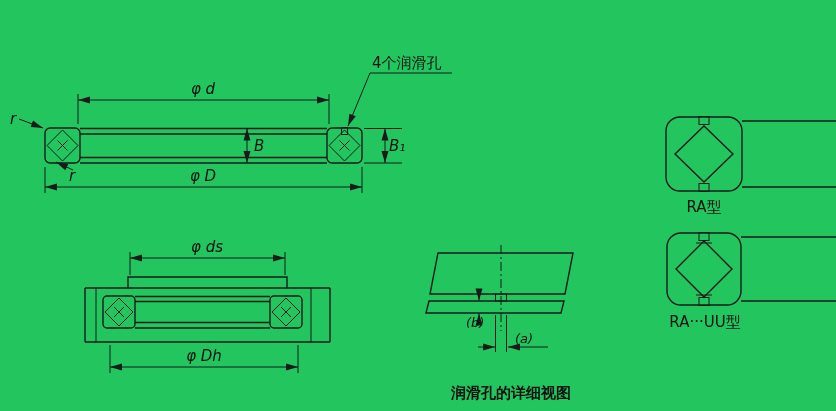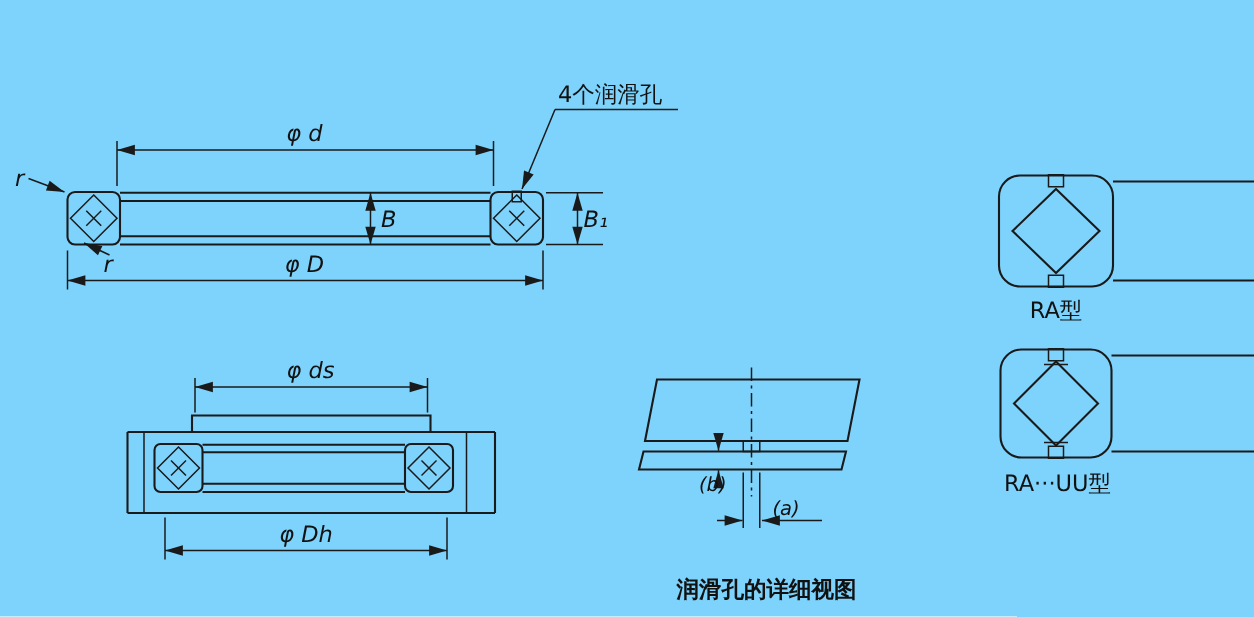--- a/index.html
+++ b/index.html
@@ -1,16 +1,16 @@
 <!DOCTYPE html>
 <html><head>
 <meta charset="utf-8">
 <style>
   html,body{margin:0;padding:0;background:#ffffff;}
-  #stage{position:relative;width:836px;height:411px;background:#7dd3fc;overflow:hidden;text-decoration:underline;}
+  #stage{position:relative;width:836px;height:411px;background:#22c55e;overflow:hidden;text-decoration:underline;}
   svg{position:absolute;left:0;top:0;}
   svg text{font-family:"DejaVu Sans","Liberation Sans",sans-serif;fill:#111;}
   .dim-label{font-size:15px;font-style:italic;}
   .small-dim{font-size:13px;font-style:italic;}
   .cjk{font-size:15px;font-style:normal;}
   .caption{font-size:15px;font-weight:bold;font-style:normal;}
   .type-label{font-size:15px;font-style:normal;}
   .outline{stroke:#1a1a1a;stroke-width:1.4;fill:none;}
   .thin{stroke:#1a1a1a;stroke-width:1;fill:none;}
   .dim{stroke:#1a1a1a;stroke-width:1;fill:none;}

